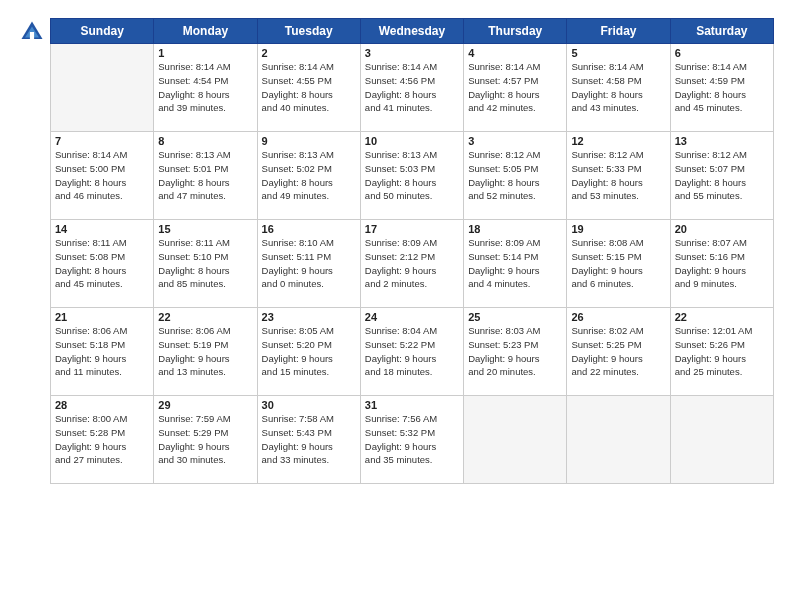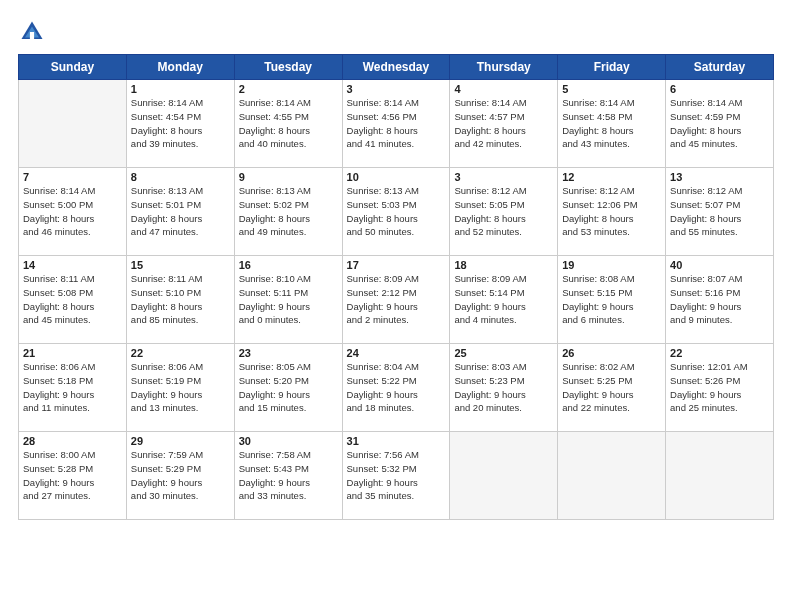--- a/index.html
+++ b/index.html
@@ -8,21 +8,21 @@
       background: #fff;
       width: 792px;
       height: 612px;
       overflow: hidden;
     }
     .page {
       width: 792px;
       height: 476px;
       padding: 18px 18px 10px 18px;
       display: flex;
-      flex-direction: column;
+      flex-direction: row;
     }
     .header {
       display: flex;
       justify-content: space-between;
       align-items: flex-start;
       margin-bottom: 8px;
     }
     .logo {
       display: flex;
       align-items: center;
@@ -174,21 +174,21 @@
           <td>
             <span class="day-num">10</span>
             <div class="day-info"><span>Sunrise: 8:13 AM</span><br><span>Sunset: 5:03 PM</span><br><span>Daylight: 8 hours</span><br><span>and 50 minutes.</span></div>
           </td>
           <td>
             <span class="day-num">3</span>
             <div class="day-info"><span>Sunrise: 8:12 AM</span><br><span>Sunset: 5:05 PM</span><br><span>Daylight: 8 hours</span><br><span>and 52 minutes.</span></div>
           </td>
           <td>
             <span class="day-num">12</span>
-            <div class="day-info"><span>Sunrise: 8:12 AM</span><br><span>Sunset: 12:06 PM</span><br><span>Daylight: 8 hours</span><br><span>and 53 minutes.</span></div>
+            <div class="day-info"><span>Sunrise: 8:12 AM</span><br><span>Sunset: 5:33 PM</span><br><span>Daylight: 8 hours</span><br><span>and 53 minutes.</span></div>
           </td>
           <td>
             <span class="day-num">13</span>
             <div class="day-info"><span>Sunrise: 8:12 AM</span><br><span>Sunset: 5:07 PM</span><br><span>Daylight: 8 hours</span><br><span>and 55 minutes.</span></div>
           </td>
         </tr>
         <tr>
           <td>
             <span class="day-num">14</span>
             <div class="day-info"><span>Sunrise: 8:11 AM</span><br><span>Sunset: 5:08 PM</span><br><span>Daylight: 8 hours</span><br><span>and 45 minutes.</span></div>
@@ -207,21 +207,21 @@
           </td>
           <td>
             <span class="day-num">18</span>
             <div class="day-info"><span>Sunrise: 8:09 AM</span><br><span>Sunset: 5:14 PM</span><br><span>Daylight: 9 hours</span><br><span>and 4 minutes.</span></div>
           </td>
           <td>
             <span class="day-num">19</span>
             <div class="day-info"><span>Sunrise: 8:08 AM</span><br><span>Sunset: 5:15 PM</span><br><span>Daylight: 9 hours</span><br><span>and 6 minutes.</span></div>
           </td>
           <td>
-            <span class="day-num">40</span>
+            <span class="day-num">20</span>
             <div class="day-info"><span>Sunrise: 8:07 AM</span><br><span>Sunset: 5:16 PM</span><br><span>Daylight: 9 hours</span><br><span>and 9 minutes.</span></div>
           </td>
         </tr>
         <tr>
           <td>
             <span class="day-num">21</span>
             <div class="day-info"><span>Sunrise: 8:06 AM</span><br><span>Sunset: 5:18 PM</span><br><span>Daylight: 9 hours</span><br><span>and 11 minutes.</span></div>
           </td>
           <td>
             <span class="day-num">22</span>

